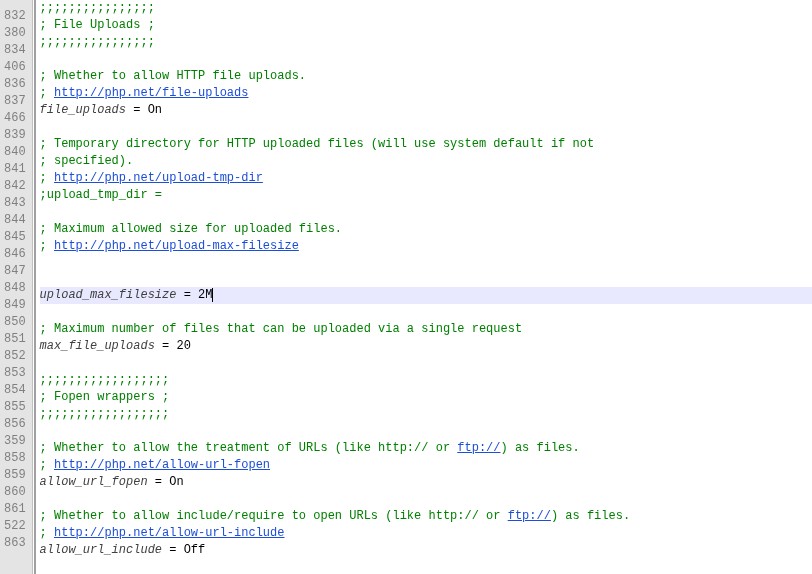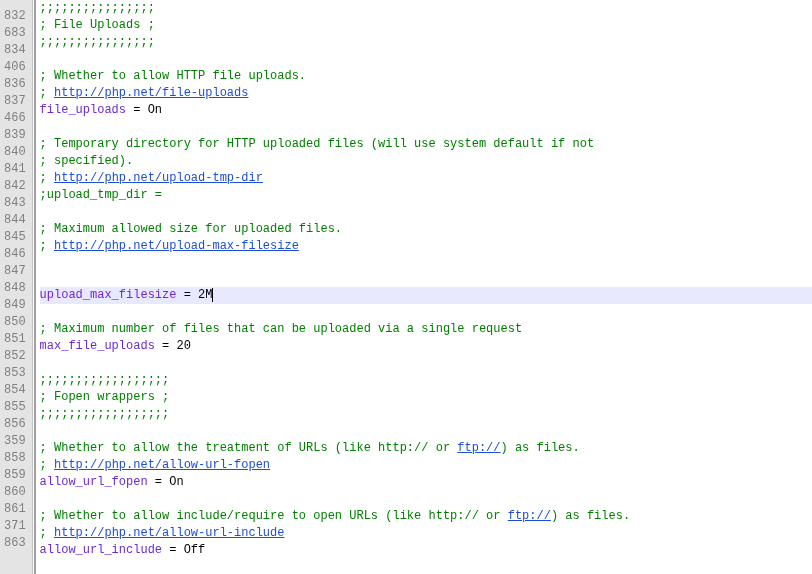--- a/index.html
+++ b/index.html
@@ -36,32 +36,32 @@
   }
   .line {
     height: 17px;
   }
   .highlight {
     background: #e8e8ff;
     margin-top: 32px;
   }
   .comment { color: #008000; }
   .link { color: #1d4ed8; text-decoration: underline; }
-  .key { color: #6d28d9; }
+  .key { color: #404040; font-style: italic; }
   .eq { color: #000000; }
   .val { color: #000000; text-align: right; }
   .caret { border-right: 1px solid #000; }
 </style>
 </head>
 <body>
 
 <div class="editor">
   <div class="gutter" id="gutter">
       <div>832</div>
-      <div>683</div>
+      <div>380</div>
       <div>834</div>
       <div>406</div>
       <div>836</div>
       <div>837</div>
       <div>466</div>
       <div>839</div>
       <div>840</div>
       <div>841</div>
       <div>842</div>
       <div>843</div>
@@ -76,17 +76,17 @@
       <div>852</div>
       <div>853</div>
       <div>854</div>
       <div>855</div>
       <div>856</div>
       <div>359</div>
       <div>858</div>
       <div>859</div>
       <div>860</div>
       <div>861</div>
-      <div>371</div>
+      <div>522</div>
       <div>863</div>
     </div>
   <div class="code" id="code"><div class="line"><span class="comment">;;;;;;;;;;;;;;;;</span></div><div class="line"><span class="comment">; File Uploads ;</span></div><div class="line"><span class="comment">;;;;;;;;;;;;;;;;</span></div><div class="line">&nbsp;</div><div class="line"><span class="comment">; Whether to allow HTTP file uploads.</span></div><div class="line"><span class="comment">; </span><span class="link">http://php.net/file-uploads</span></div><div class="line"><span class="key">file_uploads</span><span class="eq"> = </span><span class="val">On</span></div><div class="line">&nbsp;</div><div class="line"><span class="comment">; Temporary directory for HTTP uploaded files (will use system default if not</span></div><div class="line"><span class="comment">; specified).</span></div><div class="line"><span class="comment">; </span><span class="link">http://php.net/upload-tmp-dir</span></div><div class="line"><span class="comment">;upload_tmp_dir =</span></div><div class="line">&nbsp;</div><div class="line"><span class="comment">; Maximum allowed size for uploaded files.</span></div><div class="line"><span class="comment">; </span><span class="link">http://php.net/upload-max-filesize</span></div><div class="line highlight"><span class="key">upload_max_filesize</span><span class="eq"> = </span><span class="val">2M</span><span class="caret"></span></div><div class="line">&nbsp;</div><div class="line"><span class="comment">; Maximum number of files that can be uploaded via a single request</span></div><div class="line"><span class="key">max_file_uploads</span><span class="eq"> = </span><span class="val">20</span></div><div class="line">&nbsp;</div><div class="line"><span class="comment">;;;;;;;;;;;;;;;;;;</span></div><div class="line"><span class="comment">; Fopen wrappers ;</span></div><div class="line"><span class="comment">;;;;;;;;;;;;;;;;;;</span></div><div class="line">&nbsp;</div><div class="line"><span class="comment">; Whether to allow the treatment of URLs (like http:// or </span><span class="link">ftp://</span><span class="comment">) as files.</span></div><div class="line"><span class="comment">; </span><span class="link">http://php.net/allow-url-fopen</span></div><div class="line"><span class="key">allow_url_fopen</span><span class="eq"> = </span><span class="val">On</span></div><div class="line">&nbsp;</div><div class="line"><span class="comment">; Whether to allow include/require to open URLs (like http:// or </span><span class="link">ftp://</span><span class="comment">) as files.</span></div><div class="line"><span class="comment">; </span><span class="link">http://php.net/allow-url-include</span></div><div class="line"><span class="key">allow_url_include</span><span class="eq"> = </span><span class="val">Off</span></div><div class="line">&nbsp;</div></div>
 </div>
 
 </body></html>

